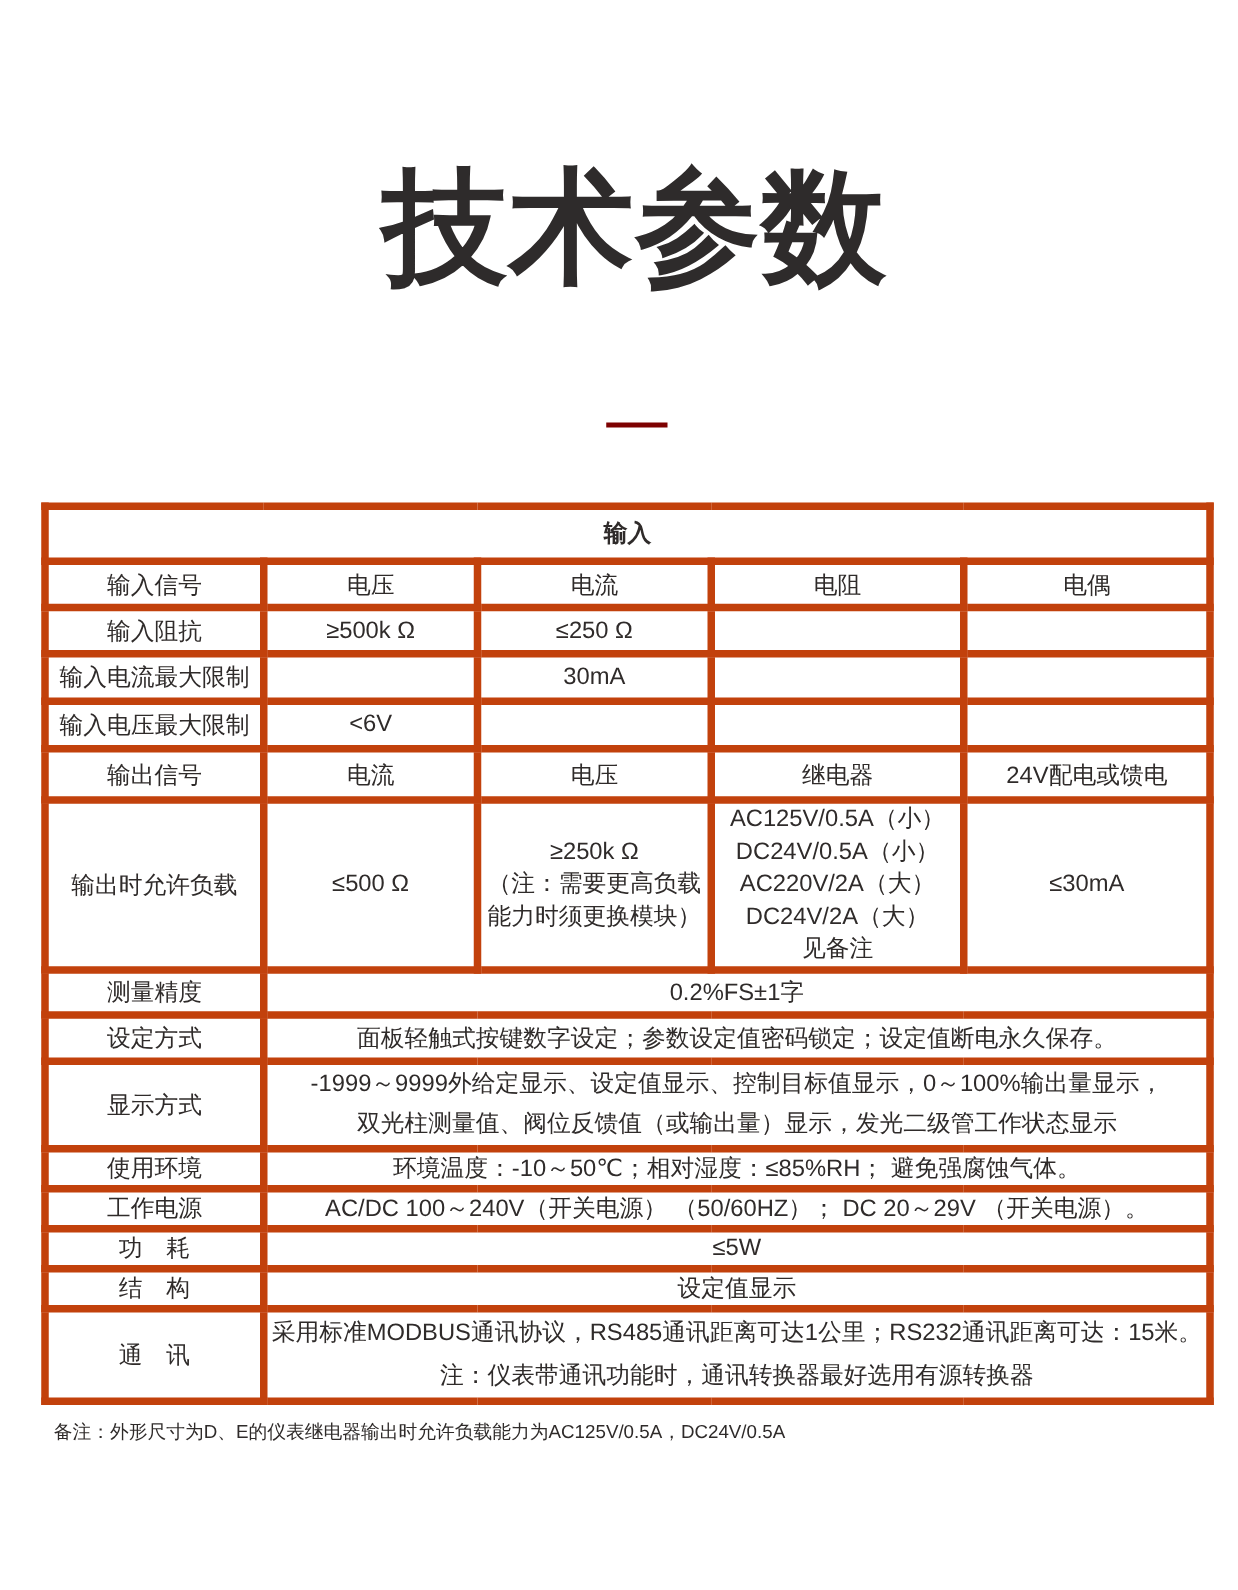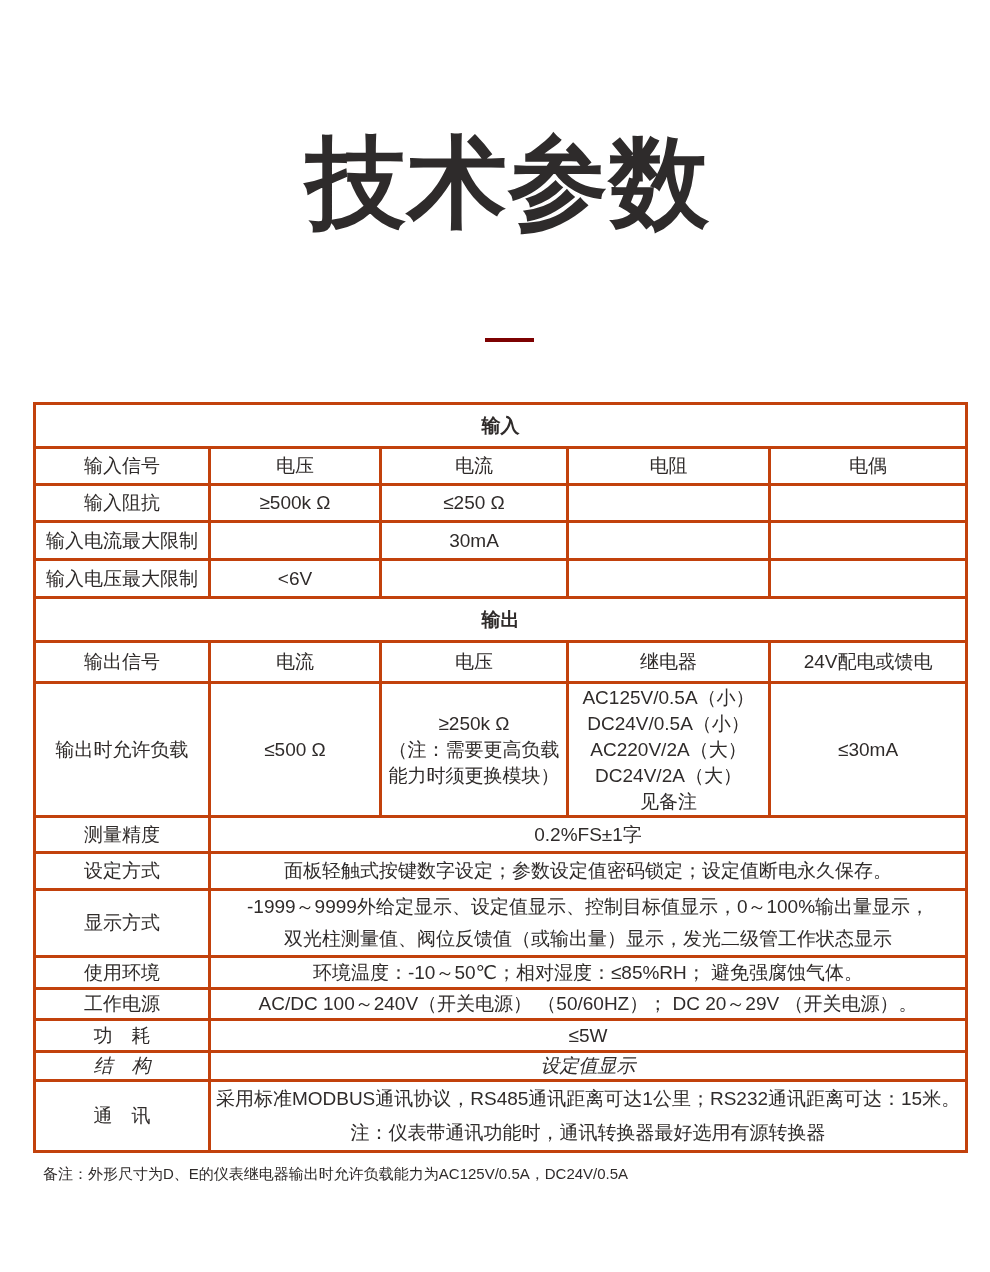--- a/index.html
+++ b/index.html
@@ -34,21 +34,21 @@
     margin: 103px 0 0 485px;
   }
 
   table.spec {
     margin: 60px 0 0 33px;
     width: 932px;
     border-collapse: collapse;
     table-layout: fixed;
   }
   table.spec td {
-    border: 3px solid #c2410c;
+    border: 6px solid #c2410c;
     font-size: 19px;
     color: #2f2b2a;
     text-align: center;
     vertical-align: middle;
     padding: 0;
     overflow: hidden;
     white-space: nowrap;
   }
   td.sec-header {
     text-align: left;
@@ -64,21 +64,21 @@
   td.comm-line { line-height: 34px; }
 
   tr.h44 { height: 44px; }
   tr.h41 { height: 41px; }
   tr.h40 { height: 40px; }
   tr.h38 { height: 38px; }
   tr.h37 { height: 37px; }
   tr.h36 { height: 36px; }
   tr.h134 { height: 134px; }
   tr.h65 { height: 65px; }
-  tr.h33 { height: 19px; font-style: italic; }
+  tr.h33 { height: 19px; }
   tr.h32 { height: 32px; }
   tr.h31 { height: 31px; }
   tr.h70 { height: 70px; }
 
   .footer-note {
     margin: 12px 0 0 43px;
     font-size: 15px;
     color: #2f2b2a;
     white-space: nowrap;
   }
@@ -127,23 +127,20 @@
       <td></td>
     </tr>
     <tr class="h38">
       <td class="lbl-left">输入电压最大限制</td>
       <td>&lt;6V</td>
       <td></td>
       <td></td>
       <td></td>
     </tr>
 
-    <tr class="h44">
-      <td class="sec-header" colspan="5">输出</td>
-    </tr>
     <tr class="h41">
       <td>输出信号</td>
       <td>电流</td>
       <td>电压</td>
       <td>继电器</td>
       <td>24V配电或馈电</td>
     </tr>
     <tr class="h134">
       <td>输出时允许负载</td>
       <td>≤500 Ω</td>

